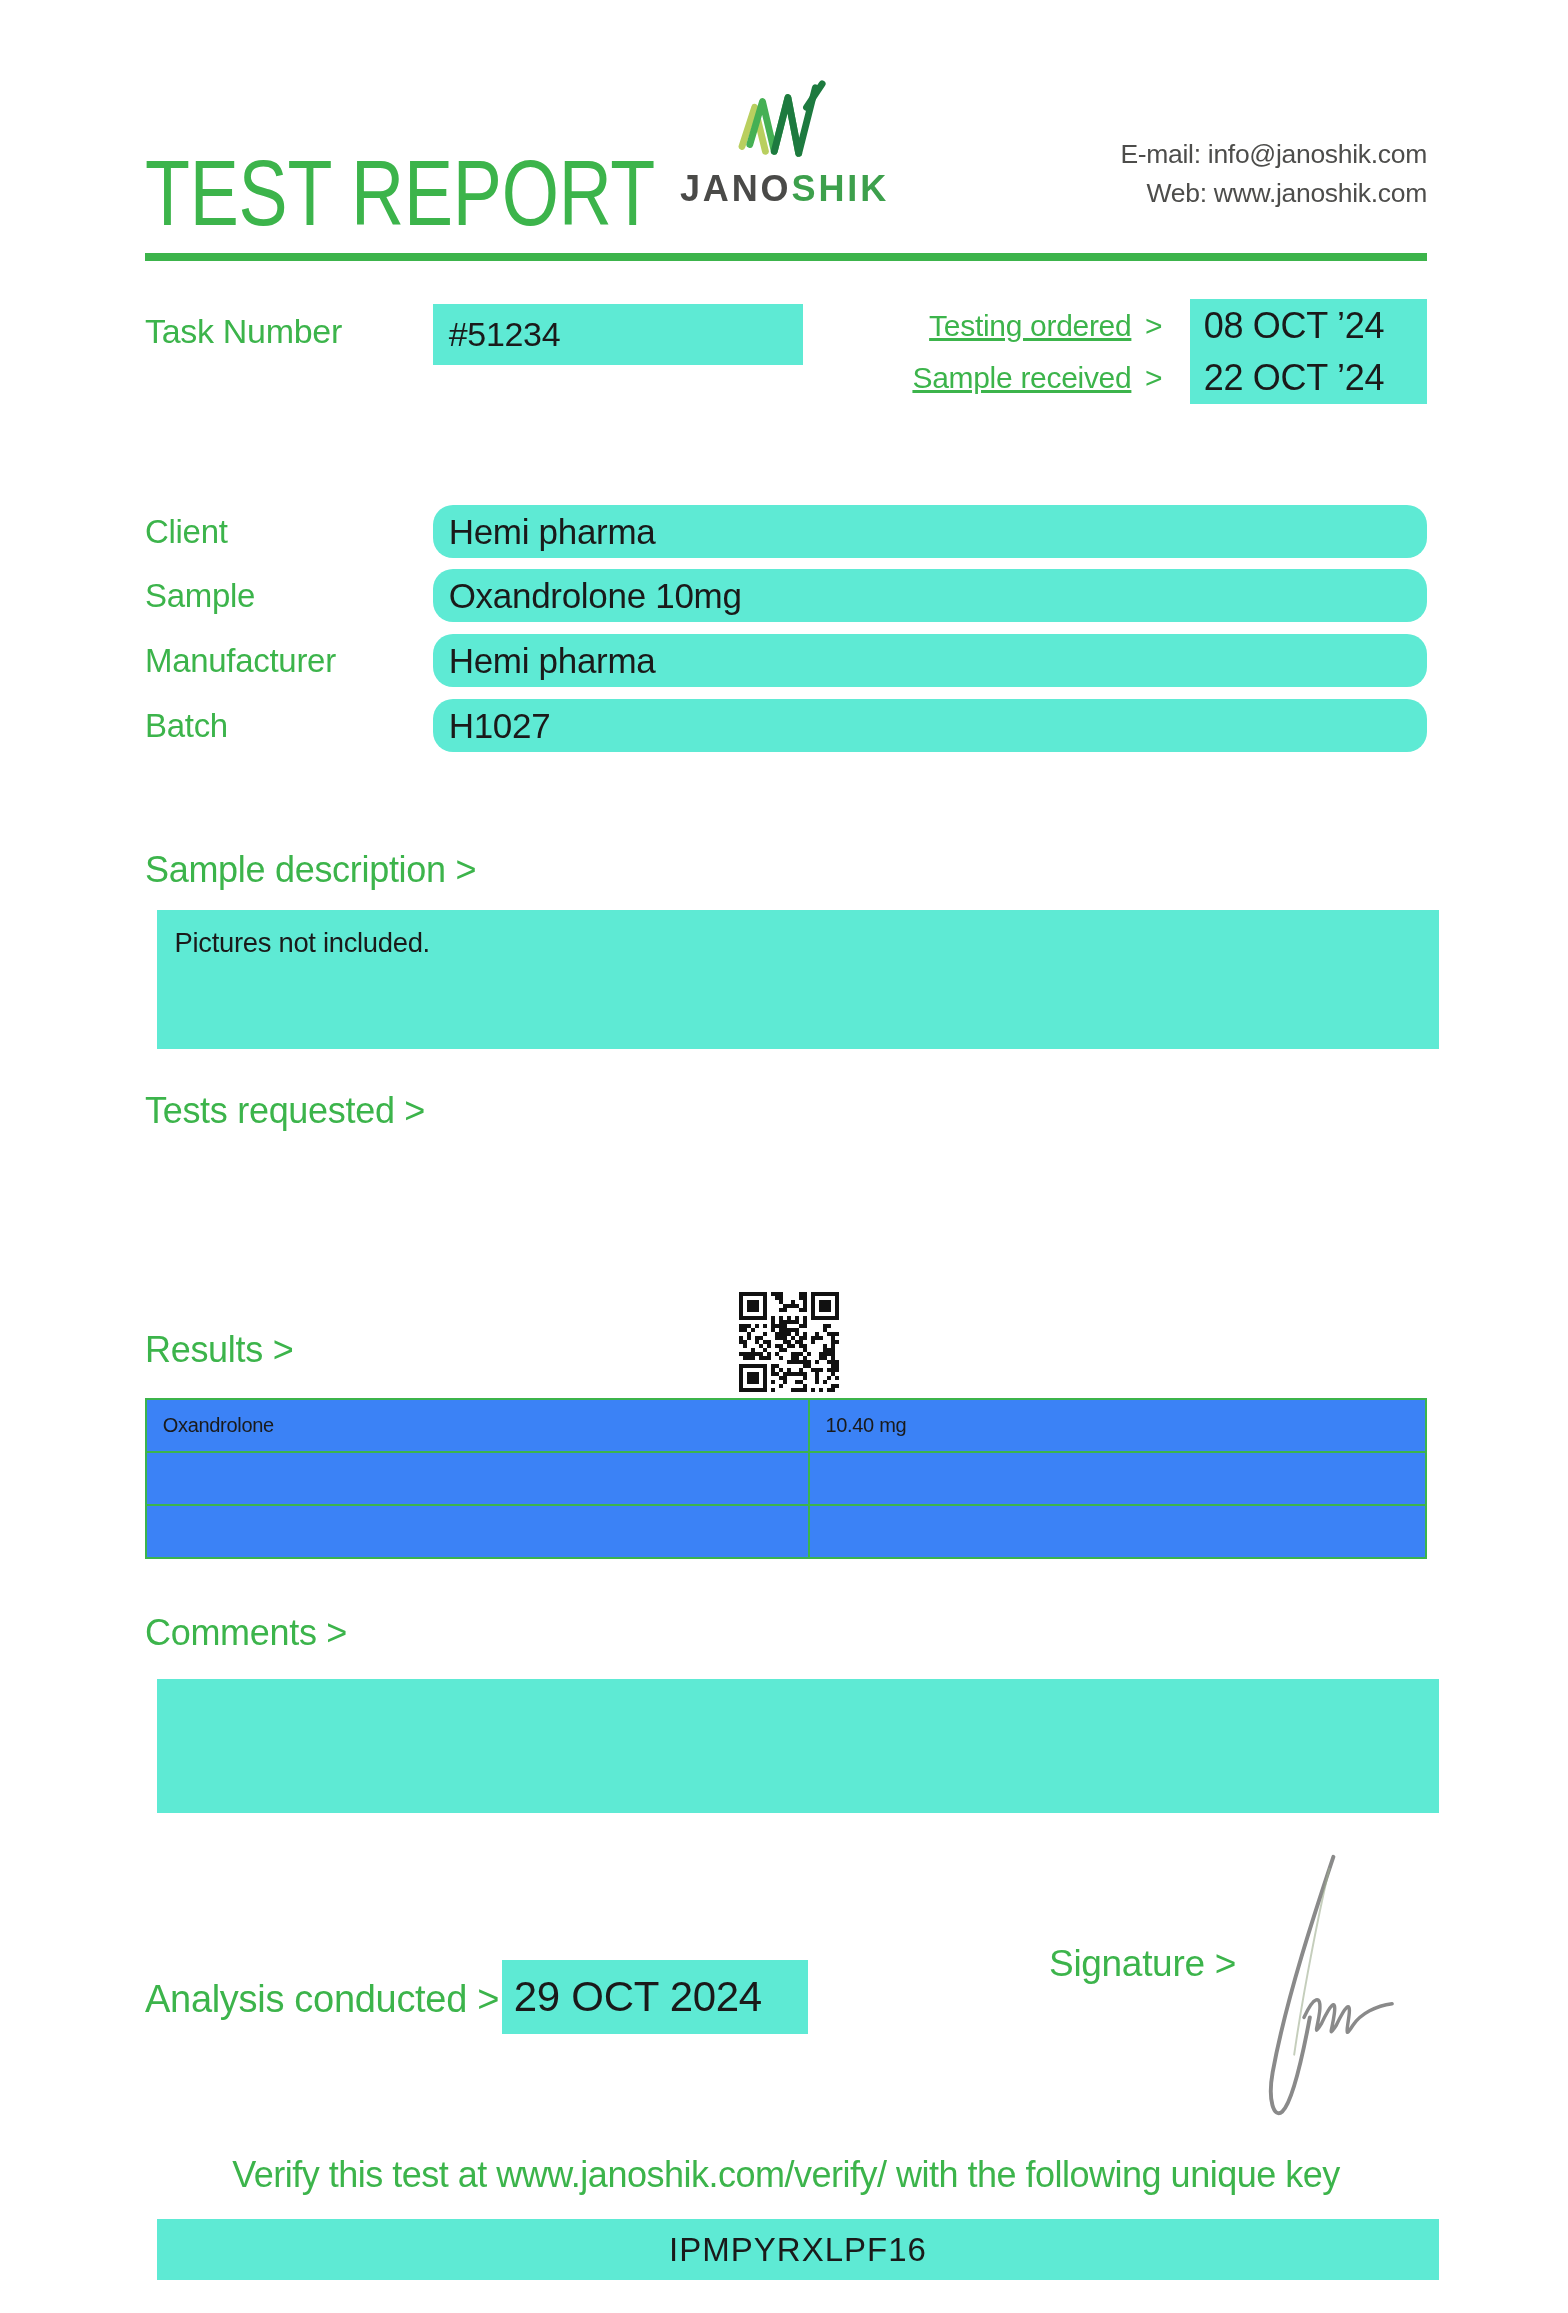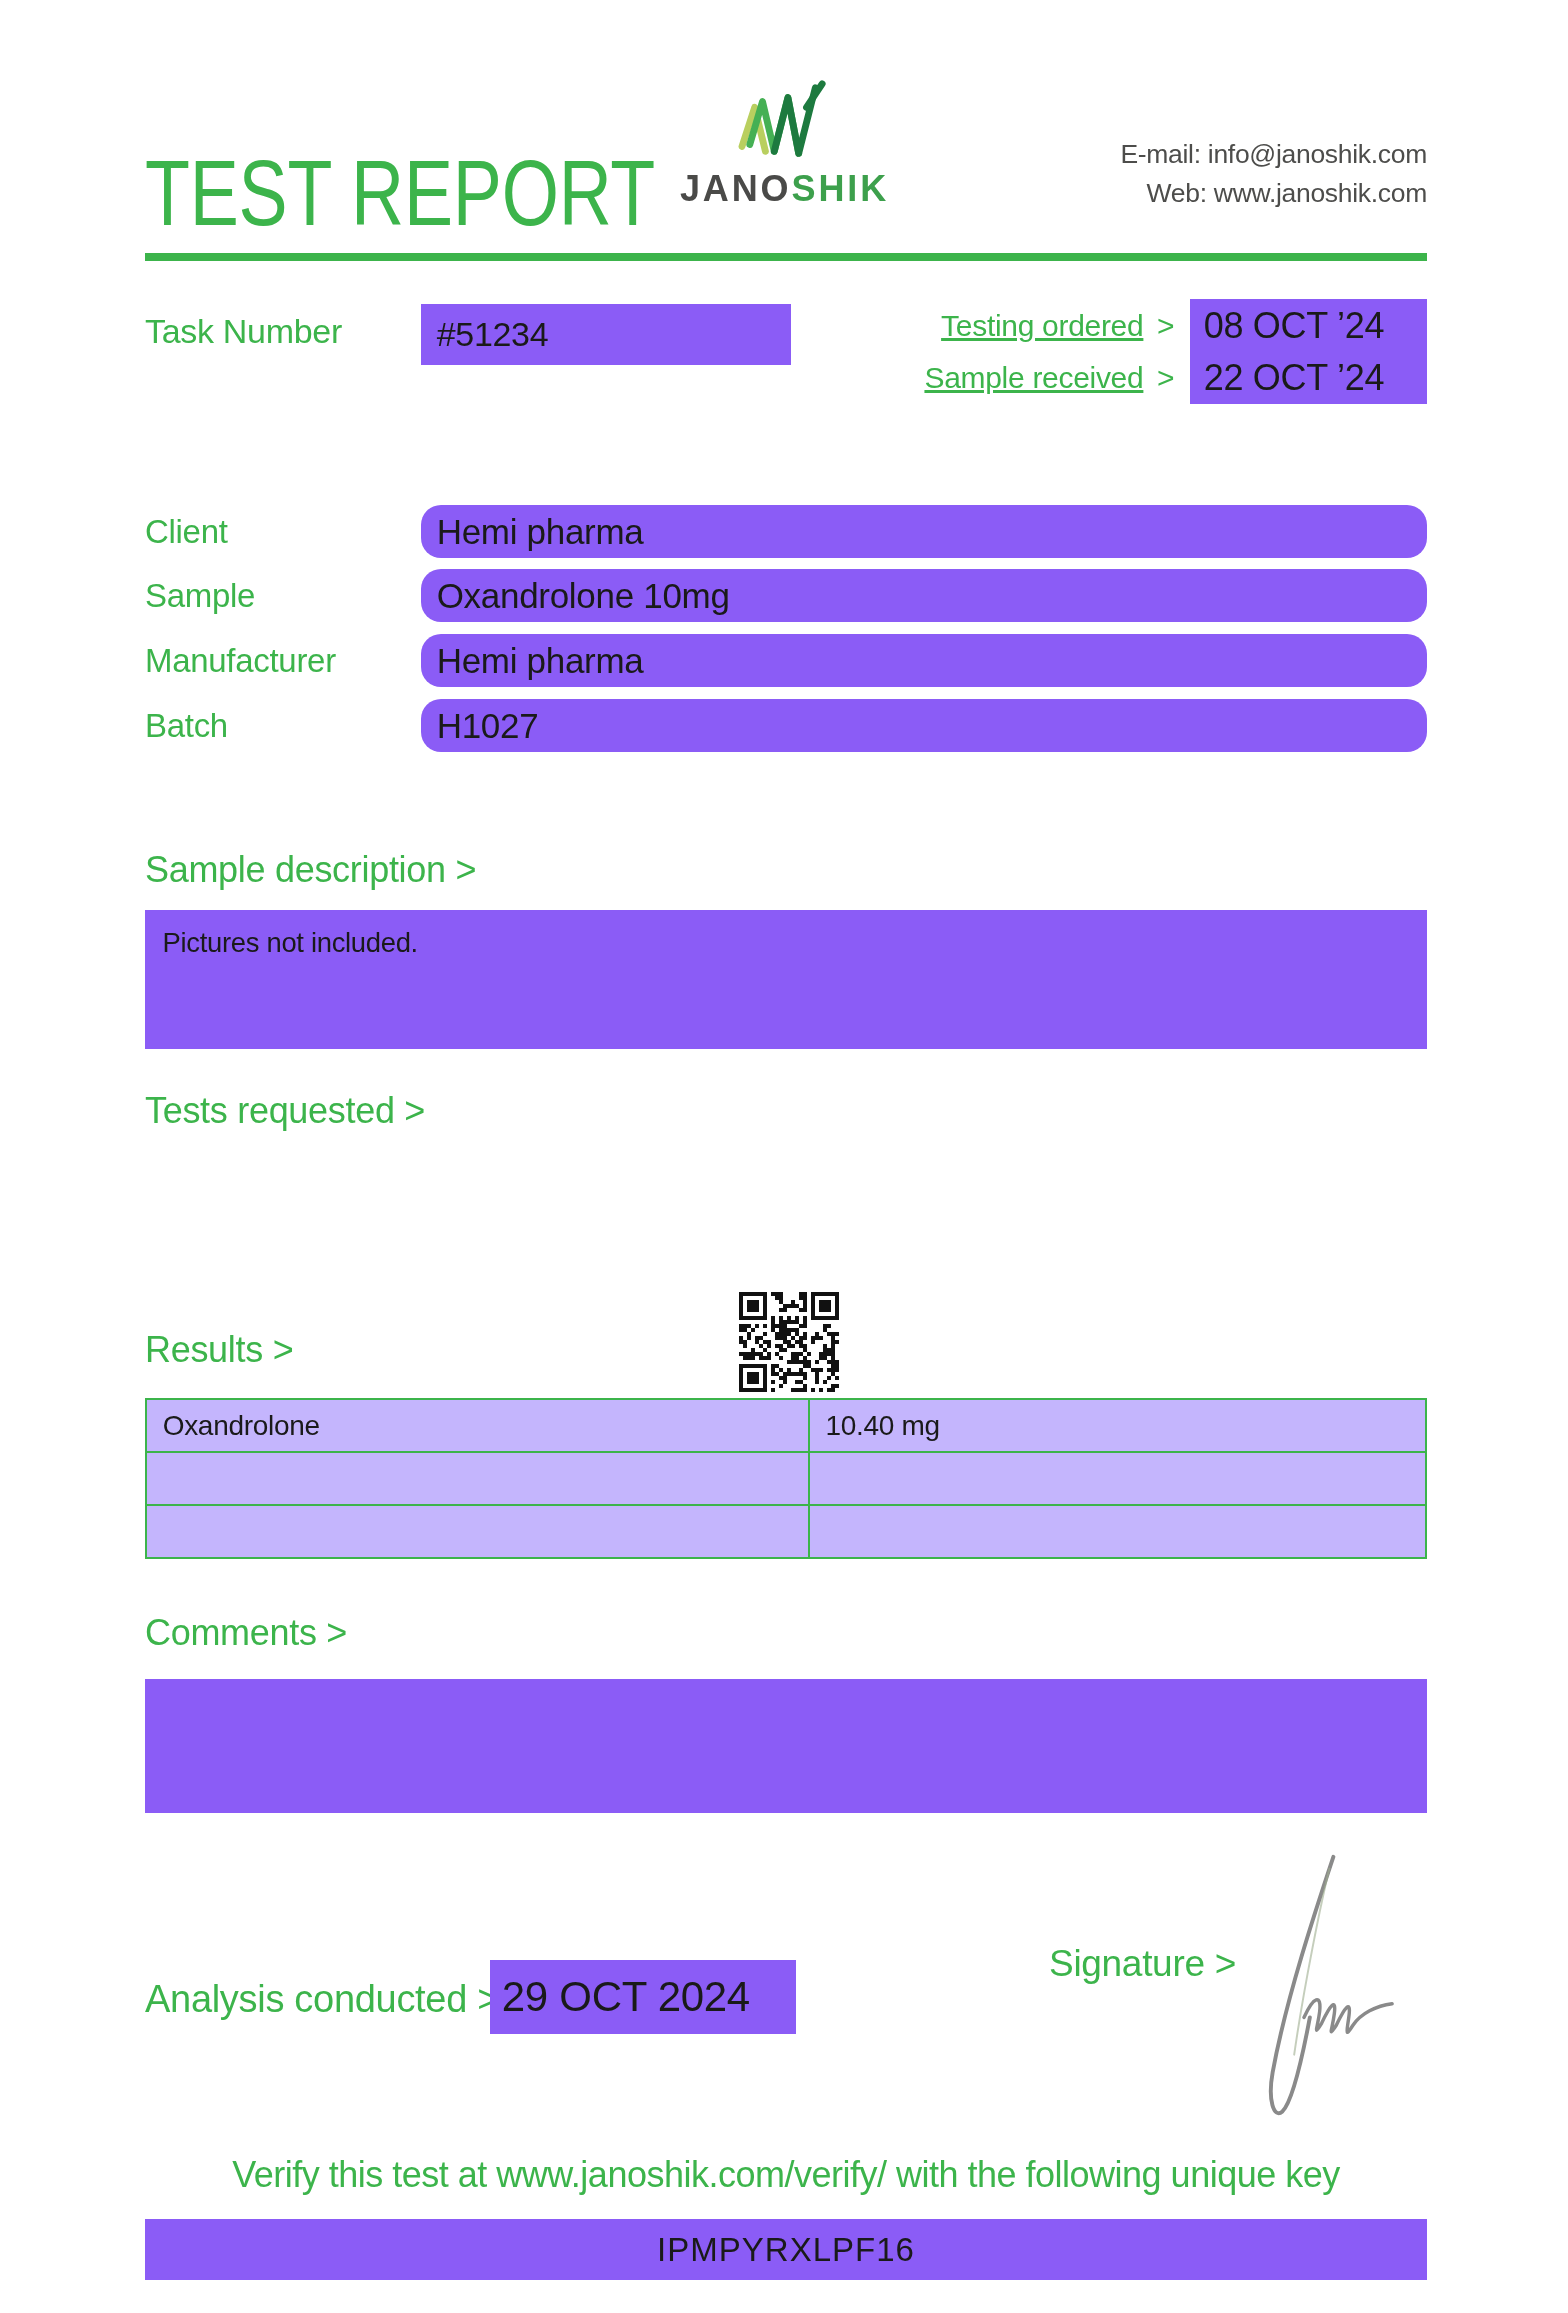--- a/index.html
+++ b/index.html
@@ -12,21 +12,21 @@
   .logo{position:absolute;left:671px;top:78px;width:227px;text-align:center;}
   .logo-icon{display:block;margin:0 auto;}
   .logo-text{display:block;margin-top:2px;font-size:36px;font-weight:700;letter-spacing:2.9px;white-space:nowrap;}
   .logo-dark{color:#4a4a48;}
   .logo-green{color:#3da04c;}
   .contact{position:absolute;right:141px;top:135px;text-align:right;font-size:26.5px;line-height:39px;color:#4d4d4b;margin-left:24px;}
   .rule{position:absolute;left:145px;top:253px;width:1282px;height:7.8px;background:#3cb44b;}
 
   
   .glabel{color:#3cb44b;white-space:nowrap;}
-  .gbox{background:#8b5cf6;}
+  .gbox{background:#5eead4;margin-left:12px;}
 
   
   .task-label{position:absolute;left:145px;top:312px;font-size:34px;}
   .task-box{position:absolute;left:421px;top:304px;width:370px;height:61px;font-size:34px;line-height:61px;padding-left:15.7px;box-sizing:border-box;}
   .date-row{position:absolute;right:141px;height:53px;display:flex;align-items:center;}
   .date-row.r1{top:299px;} .date-row.r2{top:351px;}
   .date-label{font-size:30px;margin-right:13.7px;text-decoration:underline;}
   .date-arrow{font-size:30px;color:#3cb44b;margin-right:15.7px;}
   .date-box{width:237px;height:53px;font-size:36px;line-height:53px;padding-left:13.7px;box-sizing:border-box;white-space:nowrap;}
 
@@ -38,21 +38,21 @@
   
   .sec-head{position:absolute;left:145px;font-size:36px;}
   .sec-box{position:absolute;left:145px;width:1282px;box-sizing:border-box;padding:13.7px 17.6px;font-size:27.4px;line-height:37px;}
 
   
   .qr{position:absolute;left:739px;top:1292px;width:100px;height:100px;}
   .qr svg{display:block;width:100px;height:100px;fill:#111;}
 
   
   .results-table{position:absolute;left:145px;top:1398px;width:1282px;border-collapse:collapse;table-layout:fixed;}
-  .results-table td{border:2.9px solid #3cb44b;height:51px;font-size:28px;padding:0 0 0 15.7px;background:#c4b5fd;}
+  .results-table td{border:2.9px solid #3cb44b;height:51px;font-size:20px;padding:0 0 0 15.7px;background:#3b82f6;}
   .results-table .c1{width:645px;}
 
   
   .analysis-label{position:absolute;left:145px;top:1978px;font-size:38px;}
   .analysis-box{position:absolute;left:490px;top:1960px;width:306px;height:74px;font-size:42px;line-height:74px;padding-left:11.8px;box-sizing:border-box;white-space:nowrap;}
   .sig-label{position:absolute;left:1049px;top:1943px;font-size:37px;}
   .signature{position:absolute;left:1243px;top:1849px;width:167px;height:284px;}
   .verify{position:absolute;left:145px;top:2154px;width:1282px;font-size:36px;letter-spacing:-0.5px;color:#3cb44b;white-space:nowrap;text-align:center;}
   .key-box{position:absolute;left:145px;top:2219px;width:1282px;height:61px;text-align:center;font-size:33px;line-height:61px;letter-spacing:1px;}
 </style>

